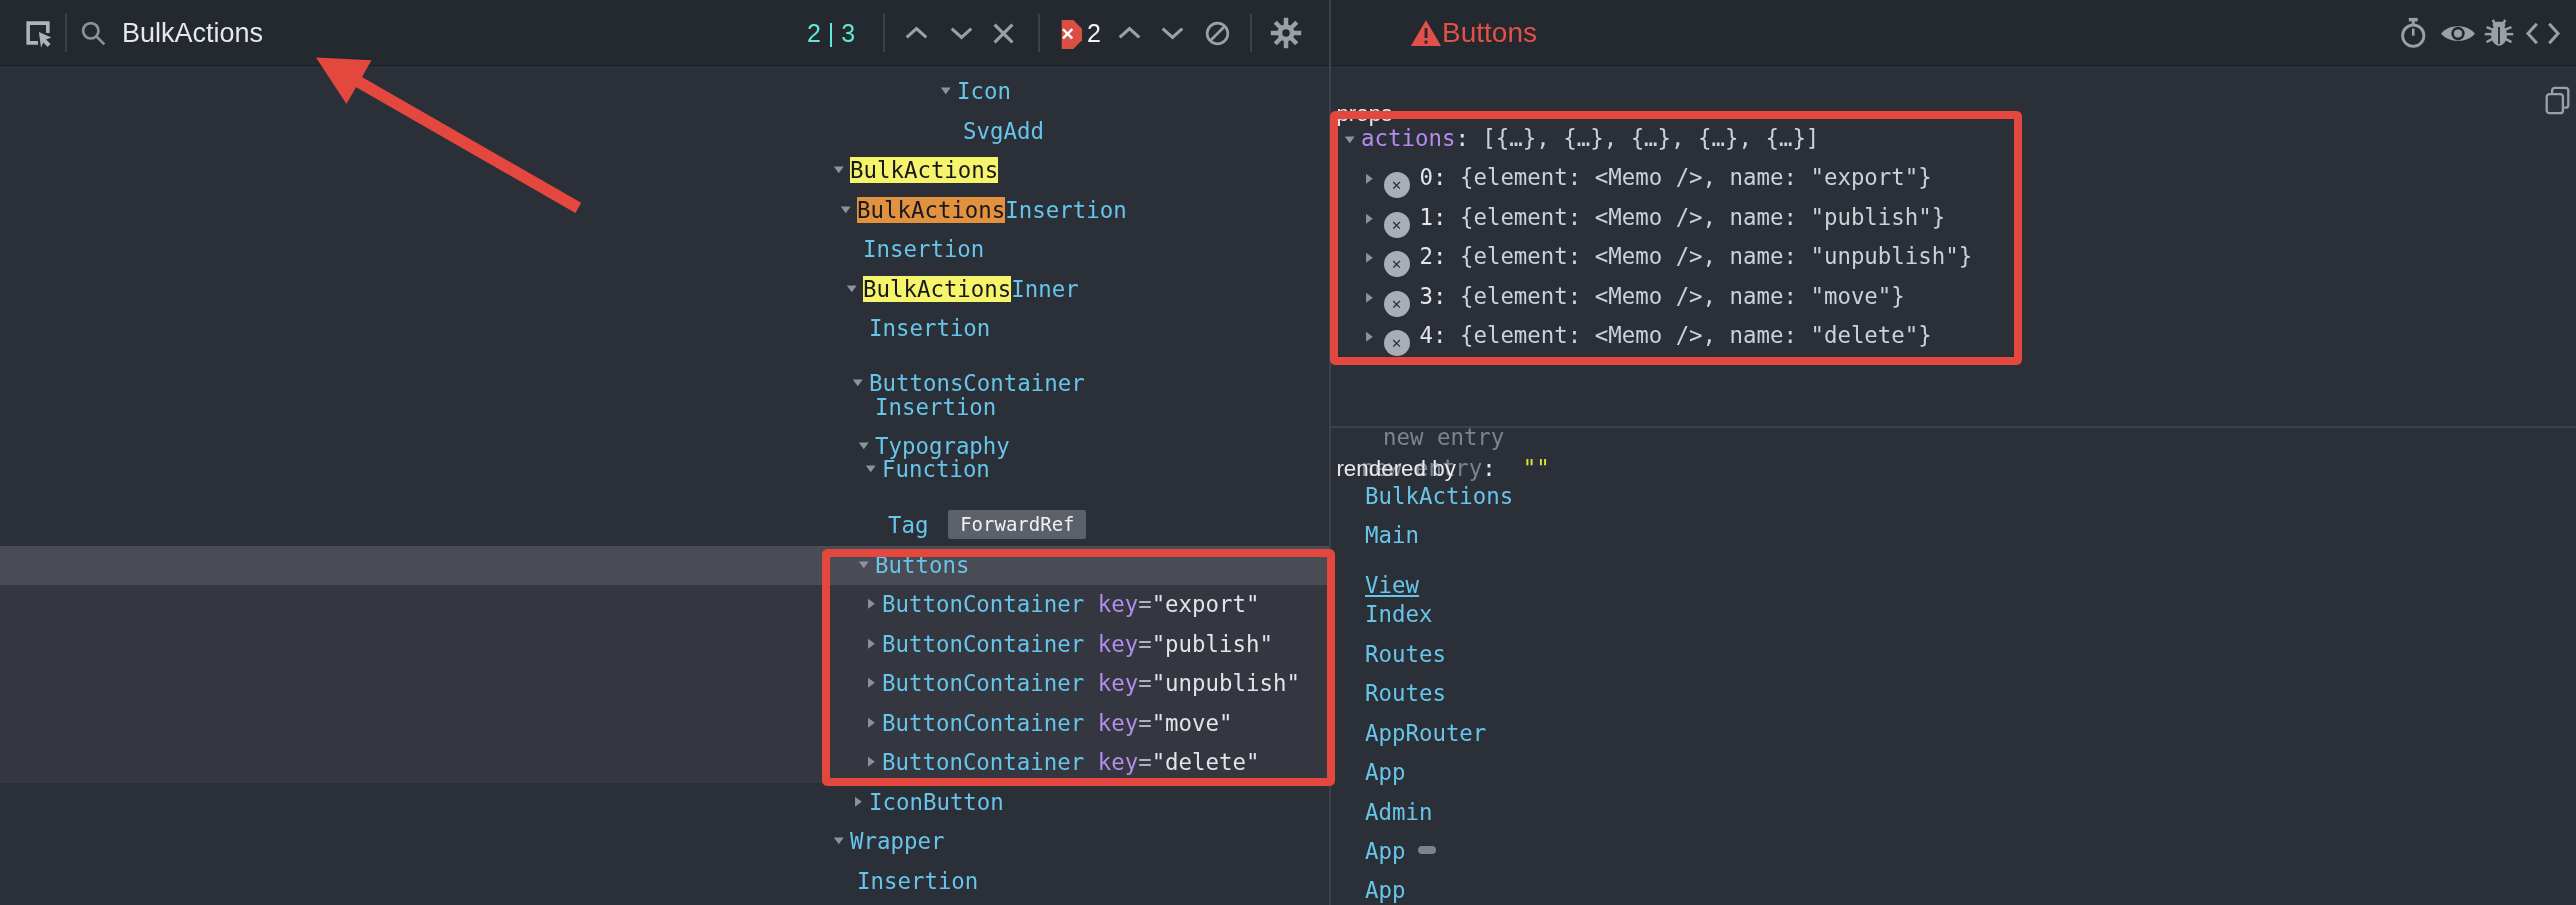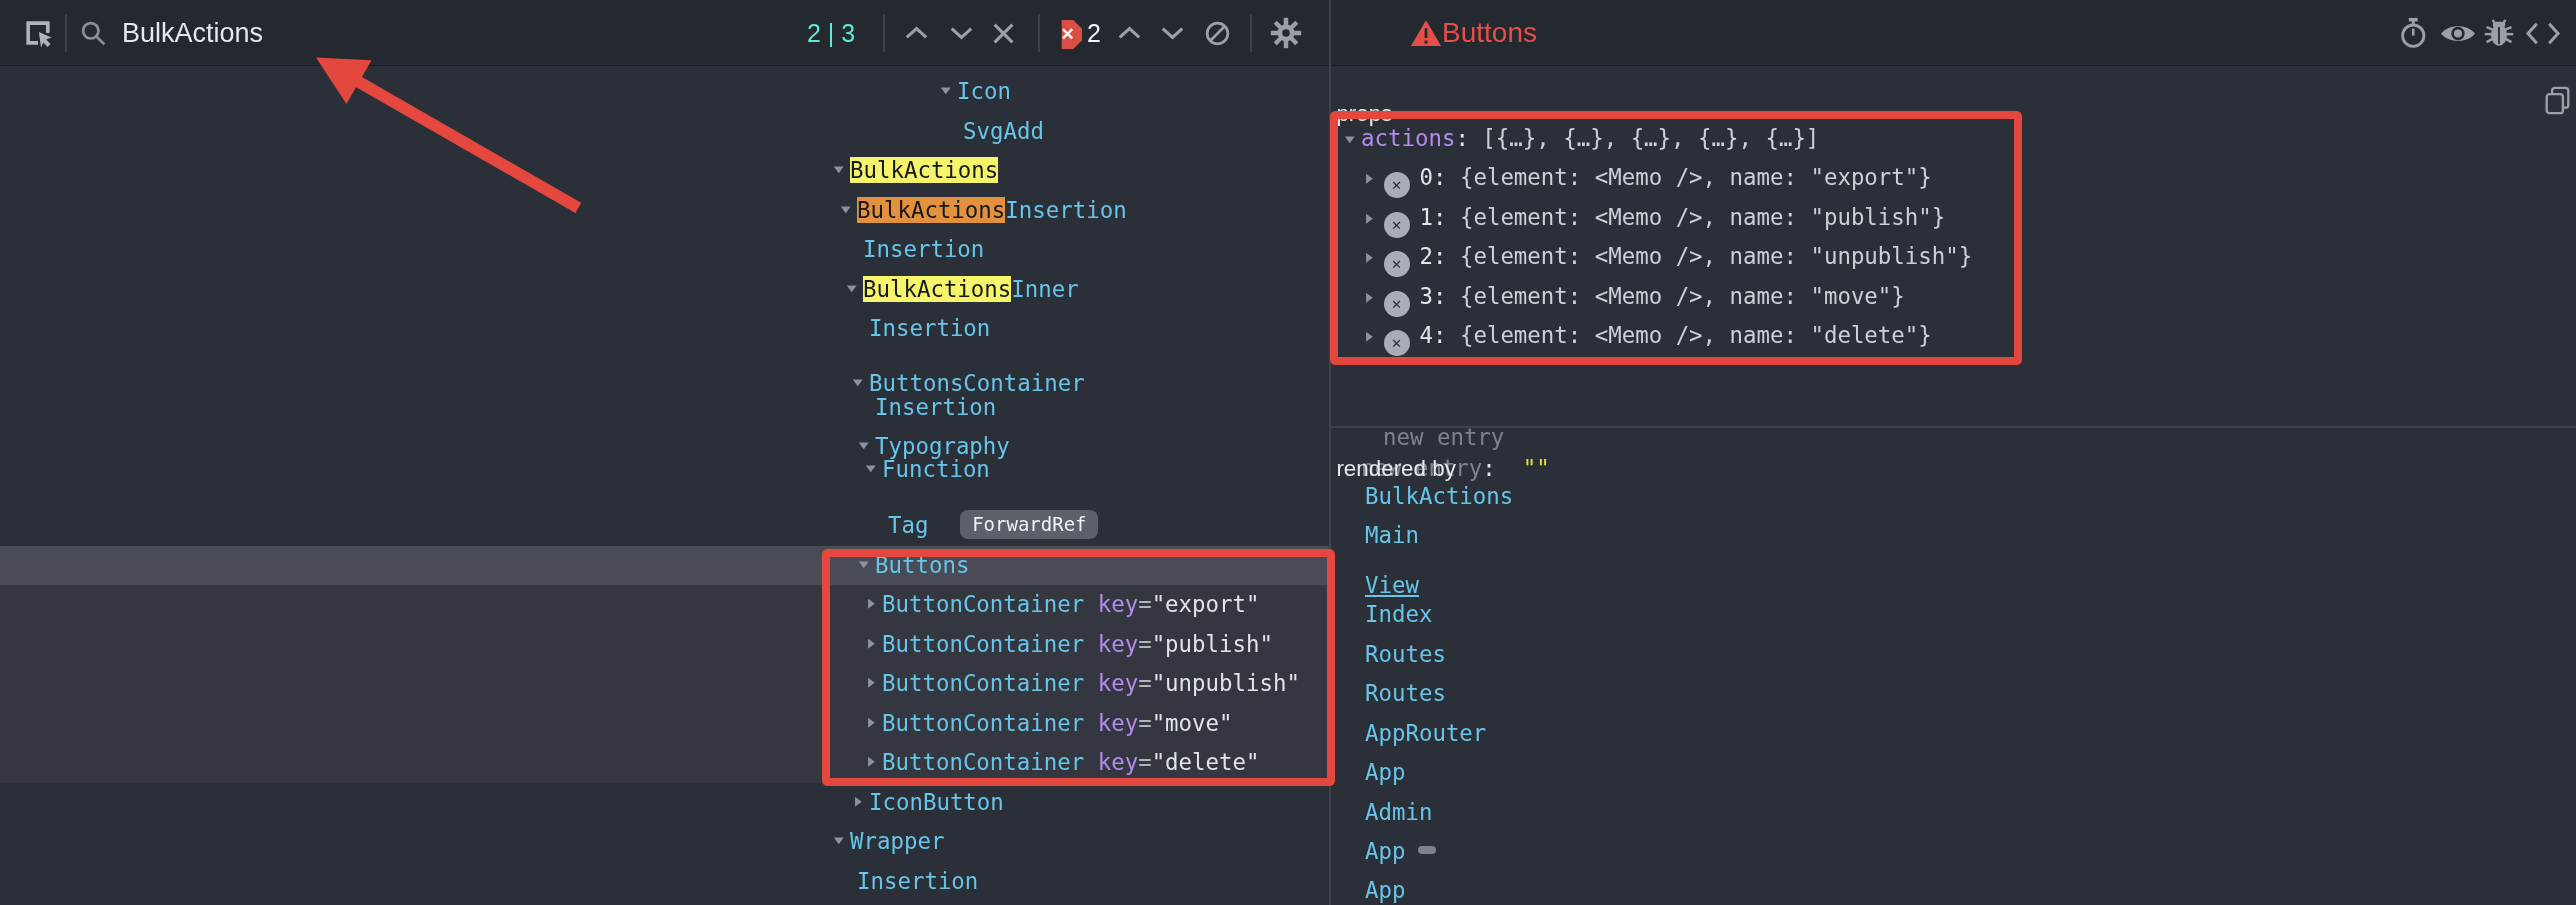--- a/index.html
+++ b/index.html
@@ -47,21 +47,21 @@
   .tree-row.selected { background:rgba(255,255,255,0.105); }
   .tree-inner { display:block; }
   .arrow { display:inline-block; width:18px; }
   .arrow svg { vertical-align:middle; margin-top:-3.6px; }
   .hl-yellow { background:#f6f46a; color:#16181d; }
   .hl-orange { background:#e2913e; color:#16181d; }
   .key-name { color:#b48ced; }
   .key-eq { color:#aeb4bc; }
   .key-val { color:#e1e4e9; }
   .badge {
-    display:inline-block; margin-left:32px; padding:0.9px 11.7px; border-radius:8px;
+    display:inline-block; margin-left:20px; padding:0.9px 11.7px; border-radius:2px;
     background:#5b6069; color:#f0f2f5; font-size:19px; line-height:27px; vertical-align:1.8px;
   }
 
   
   .right-panel { position:absolute; left:1331px; top:66px; width:1245px; height:840px; background:#2b2f38; }
   .section-label { position:absolute; color:#e8eaed; font-size:22.4px;margin-top:13px; }
   .props-row {
     position:absolute; left:0; width:100%; height:39px; line-height:39px;
     font-family:"DejaVu Sans Mono", monospace; font-size:22.4px; color:#ccd1d8; white-space:pre;
   }

